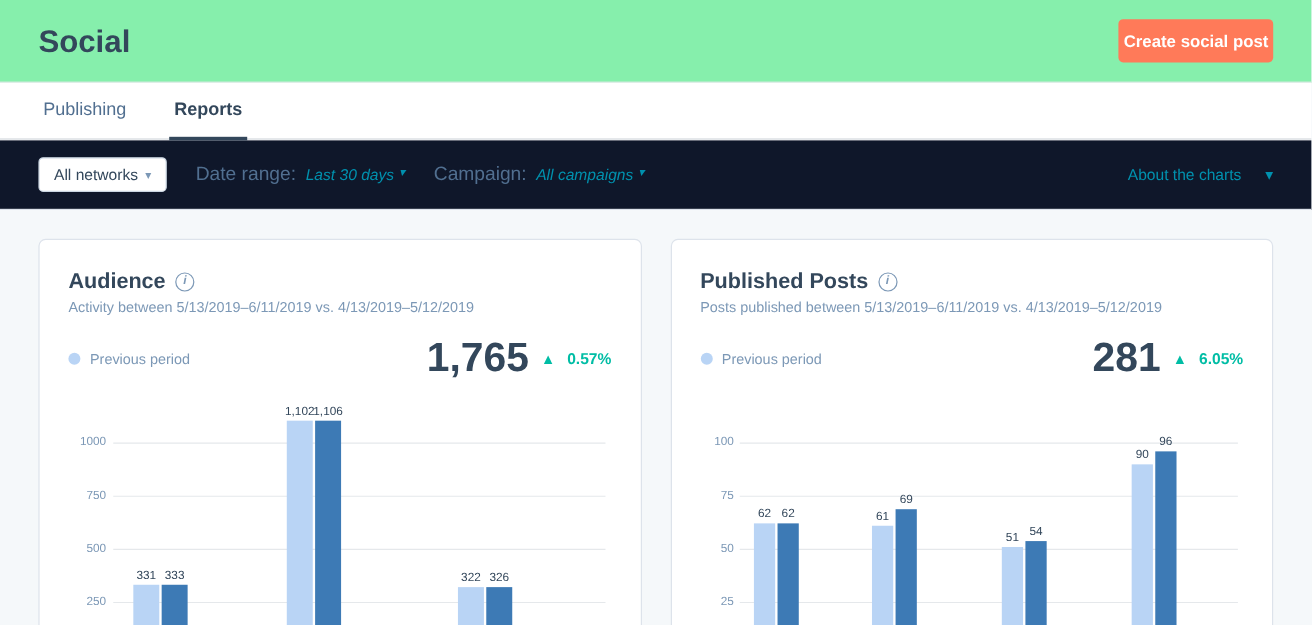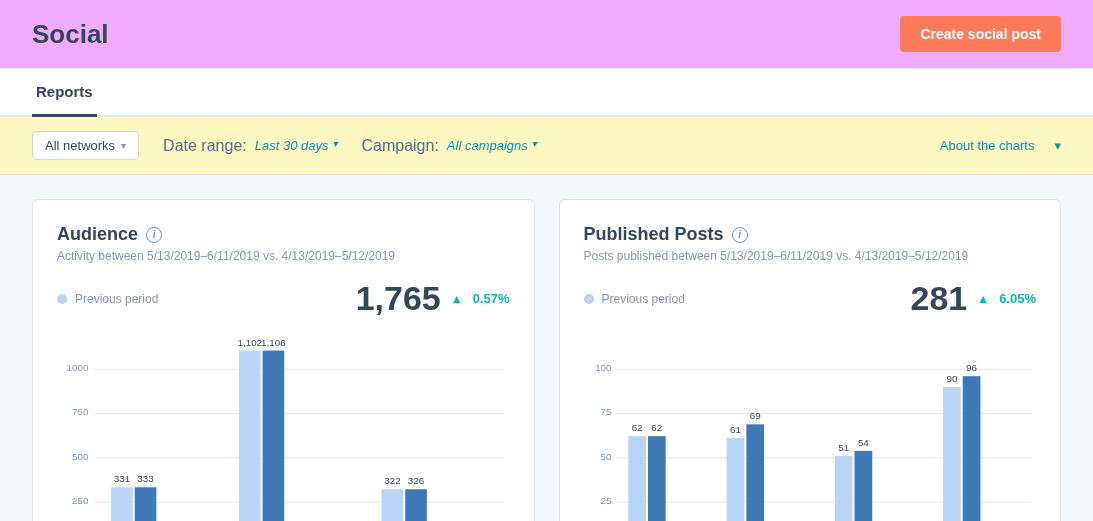--- a/index.html
+++ b/index.html
@@ -1,33 +1,33 @@
 <!DOCTYPE html>
 <html><head>
   <meta charset="utf-8">
   <style>
     * { box-sizing: border-box; margin: 0; padding: 0; }
     body { font-family: -apple-system, BlinkMacSystemFont, 'Segoe UI', Helvetica, Arial, sans-serif; background: #f5f8fa; color: #33475b; font-size: 14px; }
 
     .top-bar {
-      background: #f0abfc;
+      background: #86efac;
       padding: 16px 32px;
       display: flex;
       align-items: center;
       justify-content: space-between;
       border-bottom: 1px solid #e5e8eb;
     }
     .page-title { font-size: 26px; font-weight: 600; color: #33475b; }
 
     .create-btn {
       background: #ff7a59;
       color: #fff;
       border: none;
       border-radius: 4px;
-      padding: 10px 20px;
+      padding: 10px 4px;
       font-size: 14px;
       font-weight: 600;
       cursor: pointer;
     }
 
     .tabs-bar {
       background: #fff;
       padding: 0 32px;
       display: flex;
       gap: 32px;
@@ -42,21 +42,21 @@
       margin-bottom: -2px;
       font-weight: 400;
     }
     .tab.active {
       color: #33475b;
       font-weight: 600;
       border-bottom: 3px solid #33475b;
     }
 
     .filters-bar {
-      background: #fef9c3;
+      background: #0f172a;
       padding: 14px 32px;
       display: flex;
       align-items: center;
       gap: 24px;
       border-bottom: 1px solid #dde3eb;
     }
     .filter-group { display: flex; align-items: center; gap: 8px; }
     .filter-label { color: #516f90; font-size: 16px; }
     .filter-btn {
       display: flex; align-items: center; gap: 6px;
@@ -125,20 +125,21 @@
   </style>
 </head>
 <body>
 
 <div class="top-bar">
   <h1 class="page-title">Social</h1>
   <button class="create-btn">Create social post</button>
 </div>
 
 <div class="tabs-bar">
+  <div class="tab">Publishing</div>
   <div class="tab active">Reports</div>
 </div>
 
 <div class="filters-bar">
   <button class="filter-btn">
     <span>All networks</span>
     <span class="chevron">▾</span>
   </button>
 
   <div class="filter-group">

